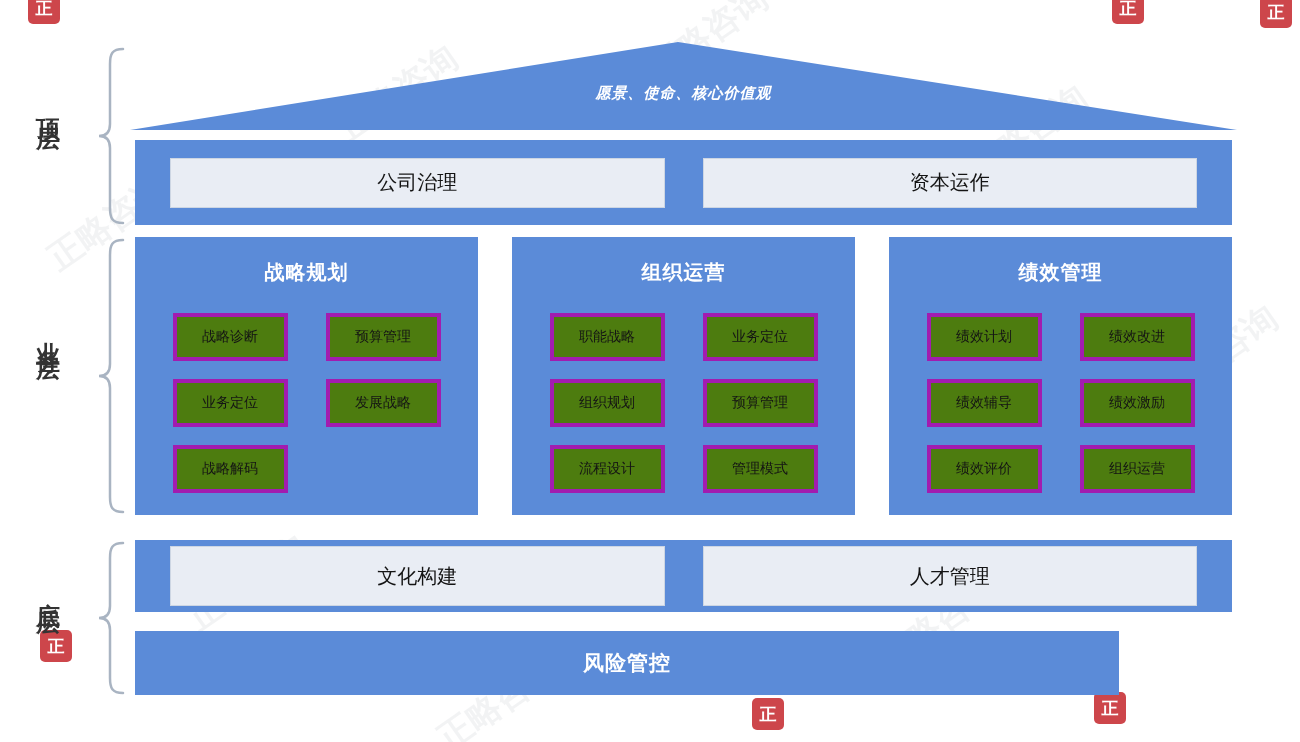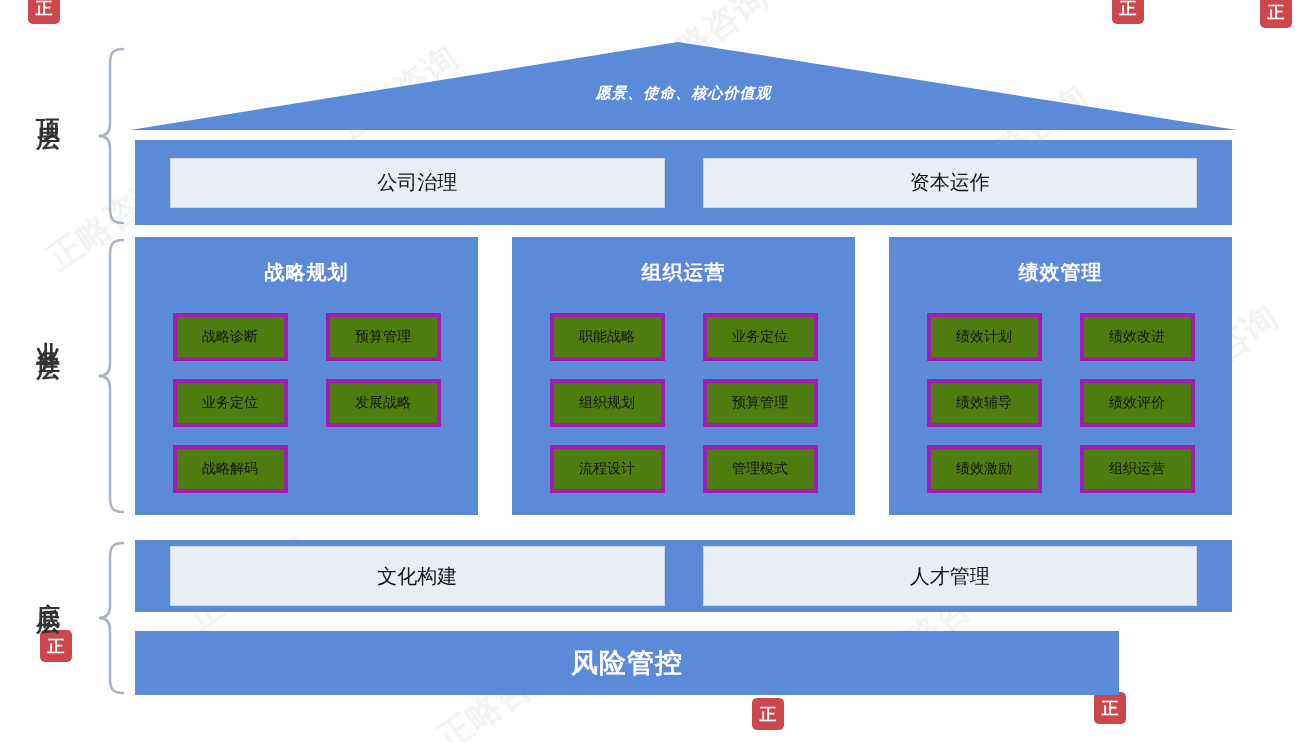--- a/index.html
+++ b/index.html
@@ -39,21 +39,21 @@
   .light-box {
     flex:1; background:#e9edf4; border:1px solid #cdd6e3;
     display:flex; align-items:center; justify-content:center;
     color:#141414; font-size:20px;
   }
   .bar.governance .light-box { height:50px; }
   .bar.culture    .light-box { height:60px; }
   .risk-bar {
     position:absolute; left:135px; top:631px; width:984px; height:64px; z-index:1;
     display:flex; align-items:center; justify-content:center;
-    color:#ffffff; font-weight:bold; font-size:27px; letter-spacing:1px;
+    color:#ffffff; font-weight:bold; font-size:21px; letter-spacing:1px;
   }
   .column {
     position:absolute; top:237px; width:343px; height:278px; z-index:1;
     padding-top:20px;
   }
   .col-title {
     text-align:center; color:#ffffff; font-weight:bold; font-size:20px;
     letter-spacing:1px; line-height:30px;
   }
   .col-grid {
@@ -145,22 +145,22 @@
       <div class="cell">管理模式</div>
     </div>
   </div>
 
   <div class="column blue" style="left:889px;">
     <div class="col-title">绩效管理</div>
     <div class="col-grid">
       <div class="cell">绩效计划</div>
       <div class="cell">绩效改进</div>
       <div class="cell">绩效辅导</div>
+      <div class="cell">绩效激励</div>
       <div class="cell">绩效评价</div>
-      <div class="cell">绩效激励</div>
       <div class="cell">组织运营</div>
     </div>
   </div>
 
   <div class="bar culture blue">
     <div class="light-box">文化构建</div>
     <div class="light-box">人才管理</div>
   </div>
 
   <div class="risk-bar blue">风险管控</div>

